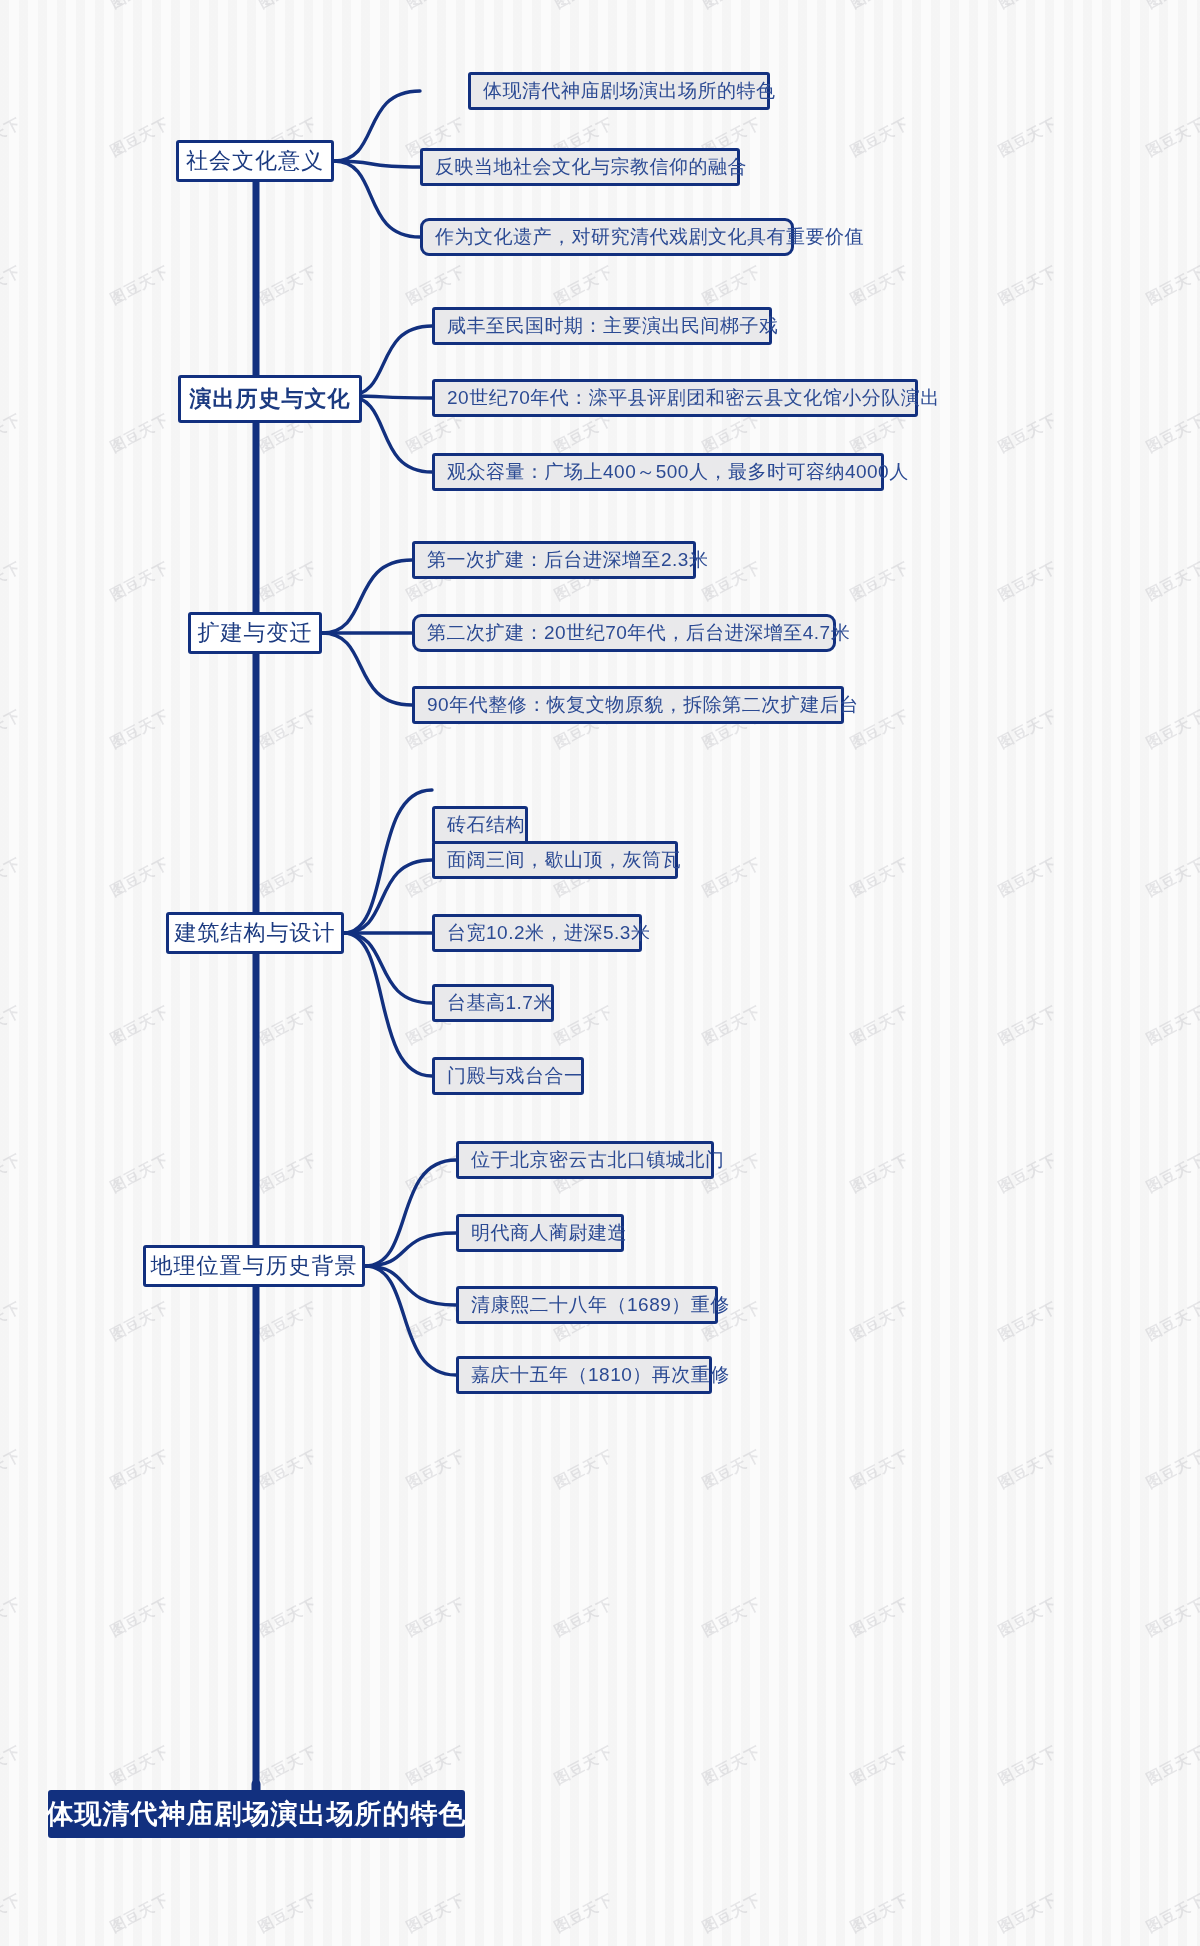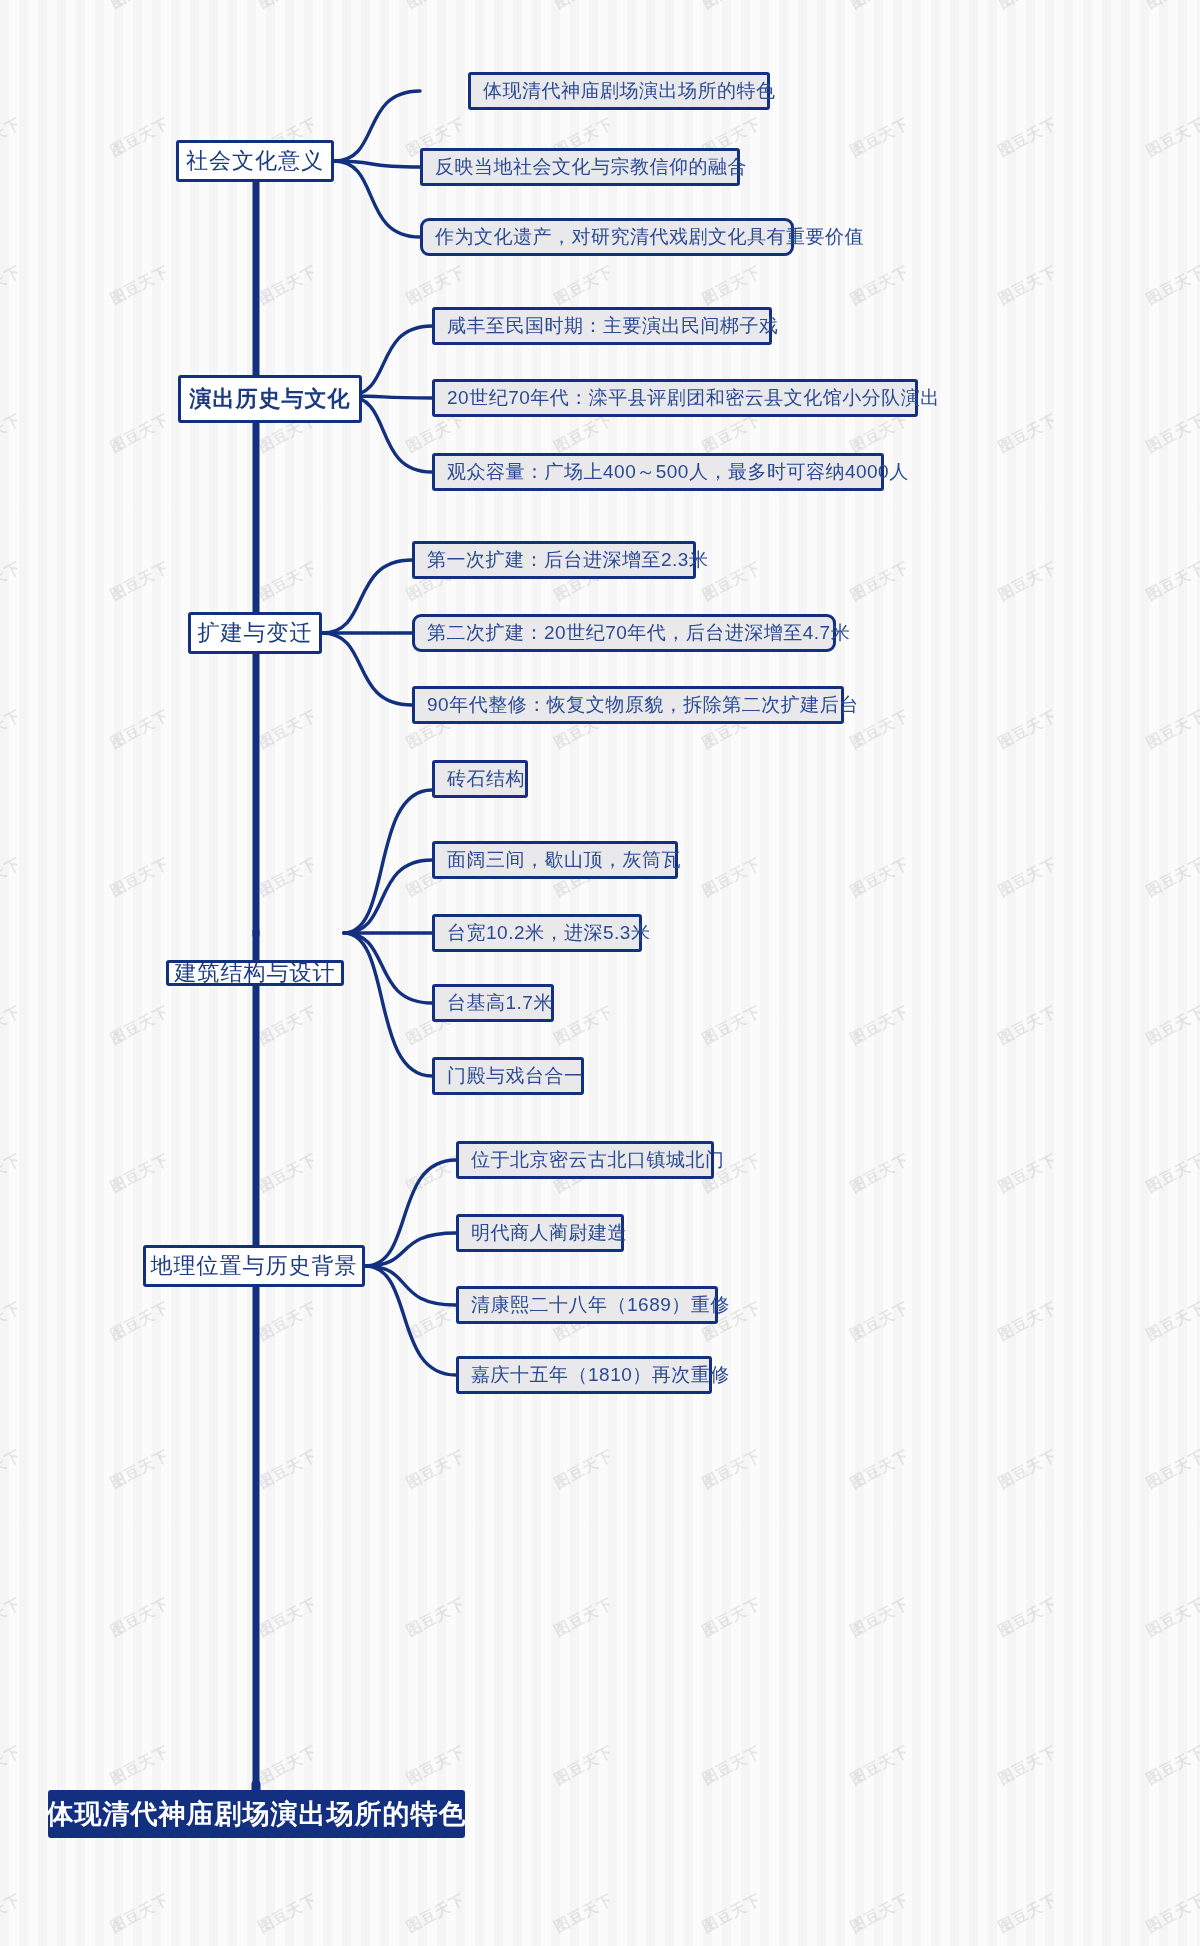--- a/index.html
+++ b/index.html
@@ -231,22 +231,22 @@
       <div class="node node-leaf" style="left: 420px; top: 148px; width: 320px; height: 38px;">反映当地社会文化与宗教信仰的融合</div>
       <div class="node node-leaf" style="left: 420px; top: 218px; width: 374px; height: 38px; border-radius: 9px;">作为文化遗产，对研究清代戏剧文化具有重要价值</div>
       <div class="node node-branch" style="left: 178px; top: 375px; width: 184px; height: 48px; font-weight: bold;">演出历史与文化</div>
       <div class="node node-leaf" style="left: 432px; top: 307px; width: 340px; height: 38px;">咸丰至民国时期：主要演出民间梆子戏</div>
       <div class="node node-leaf" style="left: 432px; top: 379px; width: 486px; height: 38px;">20世纪70年代：滦平县评剧团和密云县文化馆小分队演出</div>
       <div class="node node-leaf" style="left: 432px; top: 453px; width: 452px; height: 38px;">观众容量：广场上400～500人，最多时可容纳4000人</div>
       <div class="node node-branch" style="left: 188px; top: 612px; width: 134px; height: 42px;">扩建与变迁</div>
       <div class="node node-leaf" style="left: 412px; top: 541px; width: 284px; height: 38px;">第一次扩建：后台进深增至2.3米</div>
       <div class="node node-leaf" style="left: 412px; top: 614px; width: 424px; height: 38px; border-radius: 9px;">第二次扩建：20世纪70年代，后台进深增至4.7米</div>
       <div class="node node-leaf" style="left: 412px; top: 686px; width: 432px; height: 38px;">90年代整修：恢复文物原貌，拆除第二次扩建后台</div>
-      <div class="node node-branch" style="left: 166px; top: 960px; width: 178px; height: 26px;">建筑结构与设计</div>
-      <div class="node node-leaf" style="left: 432px; top: 760px; width: 96px; height: 38px;">砖石结构</div>
+      <div class="node node-branch" style="left: 166px; top: 912px; width: 178px; height: 42px;">建筑结构与设计</div>
+      <div class="node node-leaf" style="left: 432px; top: 806px; width: 96px; height: 38px;">砖石结构</div>
       <div class="node node-leaf" style="left: 432px; top: 841px; width: 246px; height: 38px;">面阔三间，歇山顶，灰筒瓦</div>
       <div class="node node-leaf" style="left: 432px; top: 914px; width: 210px; height: 38px;">台宽10.2米，进深5.3米</div>
       <div class="node node-leaf" style="left: 432px; top: 984px; width: 122px; height: 38px;">台基高1.7米</div>
       <div class="node node-leaf" style="left: 432px; top: 1057px; width: 152px; height: 38px;">门殿与戏台合一</div>
       <div class="node node-branch" style="left: 143px; top: 1245px; width: 222px; height: 42px;">地理位置与历史背景</div>
       <div class="node node-leaf" style="left: 456px; top: 1141px; width: 258px; height: 38px;">位于北京密云古北口镇城北门</div>
       <div class="node node-leaf" style="left: 456px; top: 1214px; width: 168px; height: 38px;">明代商人蔺尉建造</div>
       <div class="node node-leaf" style="left: 456px; top: 1286px; width: 262px; height: 38px;">清康熙二十八年（1689）重修</div>
       <div class="node node-leaf" style="left: 456px; top: 1356px; width: 256px; height: 38px;">嘉庆十五年（1810）再次重修</div>
     </div>

